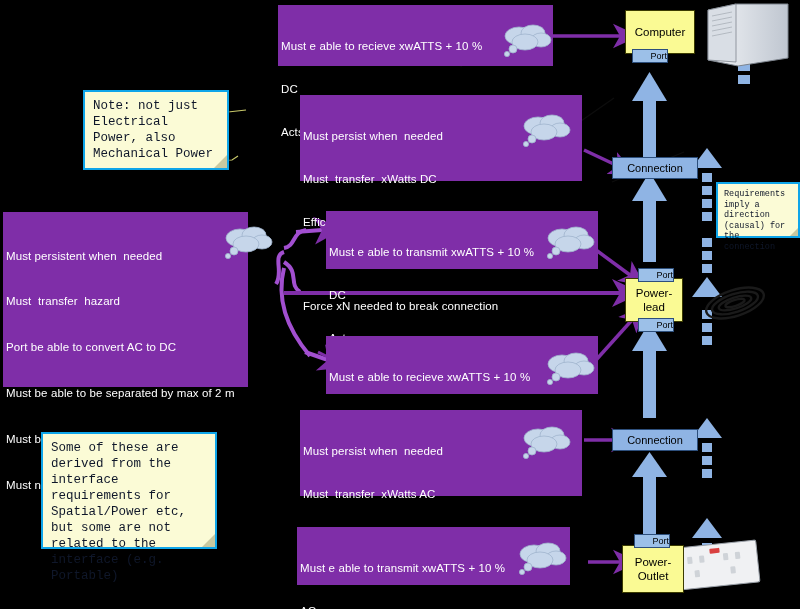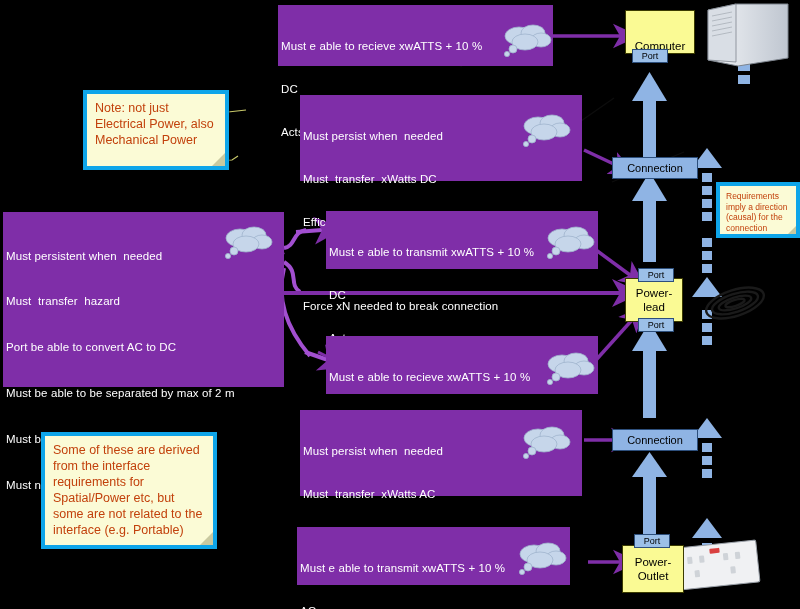--- a/index.html
+++ b/index.html
@@ -41,27 +41,28 @@
   .cloud {
     position: absolute;
     width: 62px; height: 40px;
     z-index: 7;
     pointer-events: none;
   }
   
   .note {
     position: absolute;
     background: #FBFBD6;
-    border: 4px solid #0ea5e9;
-    color: #c2410c;
+    border: 2px solid #0ea5e9;
+    color: #0f172a;
     font-size: 12.5px;
     line-height: 16px;
     padding: 6px 8px;
     z-index: 6;
     box-shadow: 1px 1px 0 rgba(0,0,0,0.35);
+    font-family: Liberation Mono, monospace;
   }
   .note.small { font-size: 8.5px; line-height: 10.5px; padding: 5px 6px; }
   .note .fold {
     position: absolute; right: 0; bottom: 0;
     width: 0; height: 0;
     border-left: 13px solid transparent;
     border-bottom: 13px solid #c9c9a0;
   }
   
   .blk {
@@ -74,21 +75,21 @@
     text-align: center;
     display: flex; align-items: center; justify-content: center;
     z-index: 8;
   }
   .port {
     position: absolute;
     background: #9CC0E8;
     border: 1px solid #2d4f7c;
     color: #000000;
     font-size: 9px;
-    text-align: center;
+    text-align: right;
     line-height: 12px;
     z-index: 9;
   }
   .conn {
     position: absolute;
     background: #8FB4E4;
     border: 1px solid #2d4f7c;
     color: #000000;
     font-size: 11px;
     text-align: left;
@@ -233,21 +234,21 @@
     <g fill="#C6D6EA" stroke="#9fb4cd" stroke-width="0.8">
       <ellipse cx="22" cy="16" rx="14" ry="9"></ellipse>
       <ellipse cx="36" cy="13" rx="12" ry="8"></ellipse>
       <ellipse cx="44" cy="20" rx="10" ry="7"></ellipse>
       <ellipse cx="28" cy="22" rx="13" ry="8"></ellipse>
       <circle cx="16" cy="29" r="4"></circle>
       <circle cx="10" cy="34" r="2.6"></circle>
     </g>
   </svg>
 
-  <div class="req" style="left:3px; top:212px; width:281px; height:175px; line-height:15.3px;">
+  <div class="req" style="left:3px; top:212px; width:245px; height:175px; line-height:15.3px;">
     <span class="ln">Must persistent when  needed</span>
     <span class="ln">Must  transfer  hazard</span>
     <span class="ln">Port be able to convert AC to DC</span>
     <span class="ln">Must be able to be separated by max of 2 m</span>
     <span class="ln">Must be portable (i.e. less than xkg</span>
     <span class="ln">Must not be safety hazard</span>
     <span class="ln">                 tripping,</span>
     
     
     
@@ -337,21 +338,21 @@
   <div class="note" style="left:41px; top:432px; width:176px; height:117px;">
     <span>Some of these are derived from the interface requirements for Spatial/Power etc, but some are not related to the interface (e.g. Portable)</span>
     <span class="fold"></span>
   </div>
 
   <div class="note small" style="left:716px; top:182px; width:84px; height:56px;">
     <span>Requirements imply a direction (causal) for the connection</span>
     <span class="fold" style="border-left-width:8px;border-bottom-width:8px;"></span>
   </div>
 
-  <div class="blk" style="left:625px; top:10px; width:70px; height:44px;align-items:flex-end;">
+  <div class="blk" style="left:625px; top:10px; width:70px; height:44px;">
     <span>Computer</span>
   </div>
   <div class="port" style="left:632px; top:49px; width:36px; height:14px;">
     <span>Port</span>
   </div>
 
   <div class="conn" style="left:612px; top:157px; width:86px; height:22px;">
     <span>Connection</span>
   </div>
 

